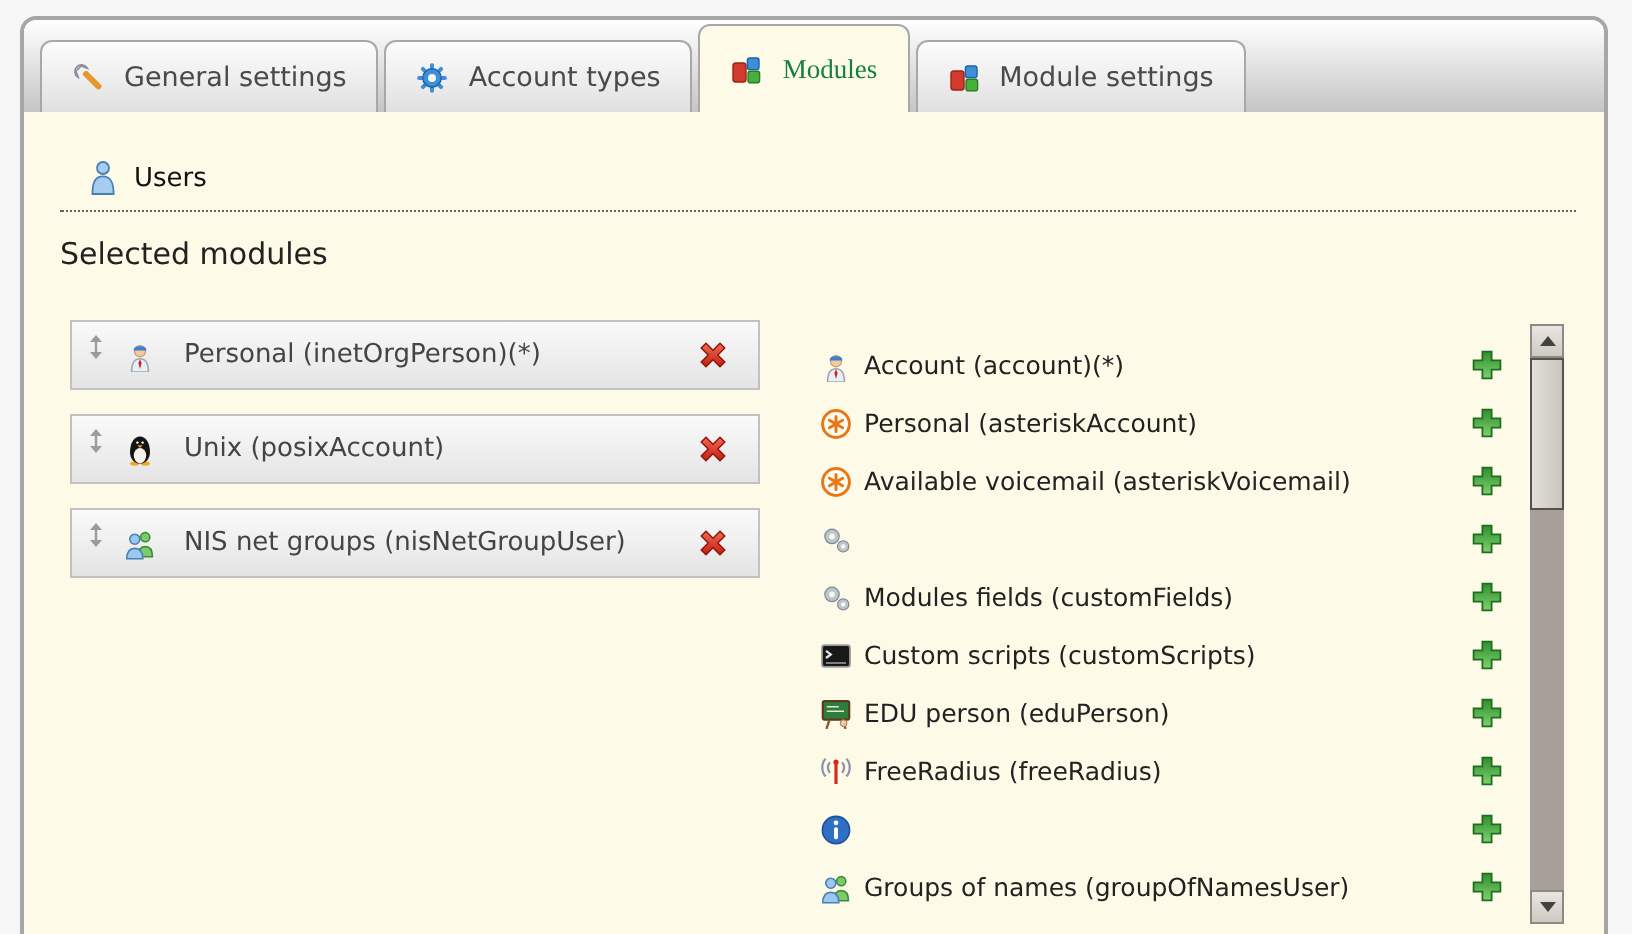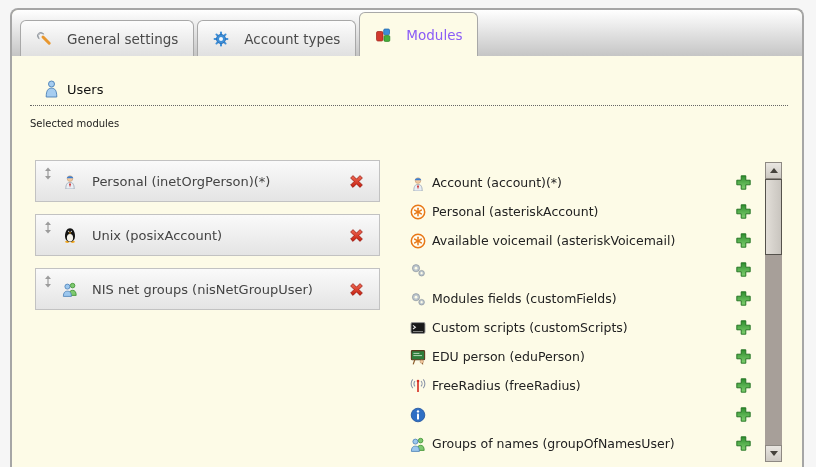--- a/index.html
+++ b/index.html
@@ -19,52 +19,53 @@
   
   .tabbar {
     height:46px;
     background:linear-gradient(#ffffff,#c5c5c5);
     border-radius:6px 6px 0 0;
     display:flex; align-items:flex-end;
     padding-left:8px; gap:3px;
   }
   .tab {
     height:36px;
-    display:inline-flex; align-items:center; gap:15px;
+    display:inline-flex; align-items:center; gap:10px;
     padding:0 15px;
     background:linear-gradient(#fdfdfd,#e0e0e0);
     border:1px solid #a8a8a8; border-bottom:none;
     border-radius:6px 6px 0 0;
     font-size:13.5px; color:#4a4a4a;
     cursor:pointer; white-space:nowrap;
   }
   .tab.active {
     height:44px;
     background:#fdfbe7;
-    color:#8b5cf6;
+    color:#15803d;
+    font-family:Liberation Serif, serif;
   }
   
   .content { position:relative; height:411px; }
   .users-header {
     position:absolute; left:18px; right:14px; top:24px;
     display:flex; align-items:center; gap:8px;
     padding:0 0 7px 14px;
     border-bottom:1px dotted #666;
     font-size:13px; font-weight:normal; color:#111;
   }
-  .col-heading { position:absolute; top:62px; font-size:10px; color:#222; }
+  .col-heading { position:absolute; top:62px; font-size:15px; color:#222; }
   .col-heading.sel   { left:18px; }
   .col-heading.avail { left:396px; }
   
   .selected-list {
     position:absolute; left:23px; top:104px; width:345px;
     display:flex; flex-direction:column; gap:12px;
   }
   .sel-row {
-    height:42px;
+    height:35px;
     border:1px solid #c2c2c2;
     background:linear-gradient(#fafafa,#e4e4e4);
     display:flex; align-items:center;
     padding:0 14px 0 8px; gap:10px;
     color:#444; font-size:13px;
   }
   .sel-row .handle { align-self:flex-start; margin-top:6px; cursor:grab; line-height:0; }
   .sel-row .label { margin-left:4px; white-space:nowrap; }
   .sel-row .del { margin-left:auto; cursor:pointer; line-height:0; }
   
@@ -137,20 +138,30 @@
       <div class="tab active">
         <span class="icon ">
           <svg width="16" height="16" viewBox="0 0 16 16">
             <rect x="1.5" y="4.5" width="6.5" height="9.5" rx="1.4" fill="#d23a2e" stroke="#9e2218" stroke-width="0.7"></rect>
             <rect x="8.7" y="2" width="5.8" height="5.8" rx="1.2" fill="#3d8fd8" stroke="#1d62a8" stroke-width="0.7"></rect>
             <rect x="9" y="8.6" width="5.8" height="5.8" rx="1.2" fill="#46b03c" stroke="#2a7d22" stroke-width="0.7"></rect>
           </svg>
         </span>
         <span>Modules</span>
       </div>
+      <div class="tab">
+        <span class="icon ">
+          <svg width="16" height="16" viewBox="0 0 16 16">
+            <rect x="1.5" y="4.5" width="6.5" height="9.5" rx="1.4" fill="#d23a2e" stroke="#9e2218" stroke-width="0.7"></rect>
+            <rect x="8.7" y="2" width="5.8" height="5.8" rx="1.2" fill="#3d8fd8" stroke="#1d62a8" stroke-width="0.7"></rect>
+            <rect x="9" y="8.6" width="5.8" height="5.8" rx="1.2" fill="#46b03c" stroke="#2a7d22" stroke-width="0.7"></rect>
+          </svg>
+        </span>
+        <span>Module settings</span>
+      </div>
     </div>
   <div class="content">
 
     <div class="users-header">
       <span class="icon">
           <svg width="15" height="18" viewBox="0 0 15 18">
             <circle cx="7.5" cy="4" r="3" fill="#a6cdf0" stroke="#4a7fb5" stroke-width="0.9"></circle>
             <path d="M2.2 17 C2.2 10.5 4 8.2 7.5 8.2 C11 8.2 12.8 10.5 12.8 17 Z" fill="#a6cdf0" stroke="#4a7fb5" stroke-width="0.9"></path>
           </svg>
         </span>

